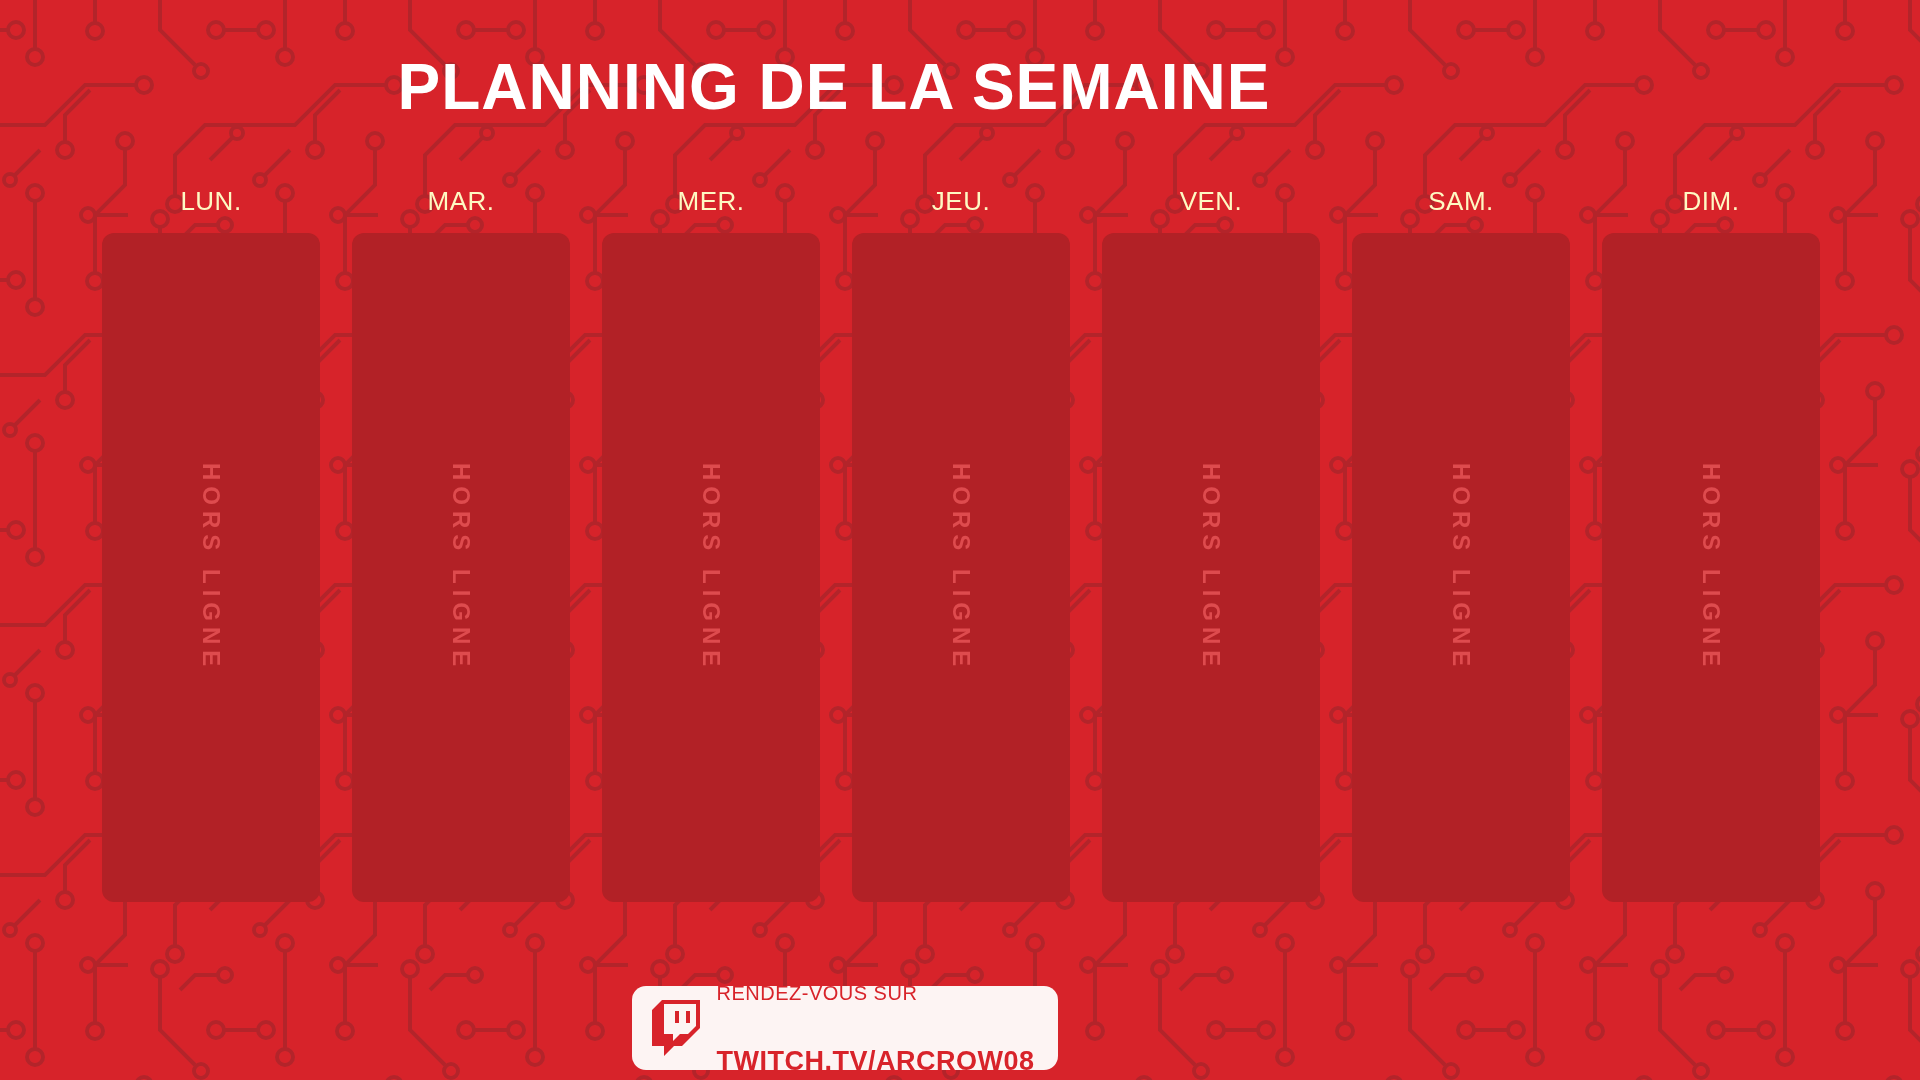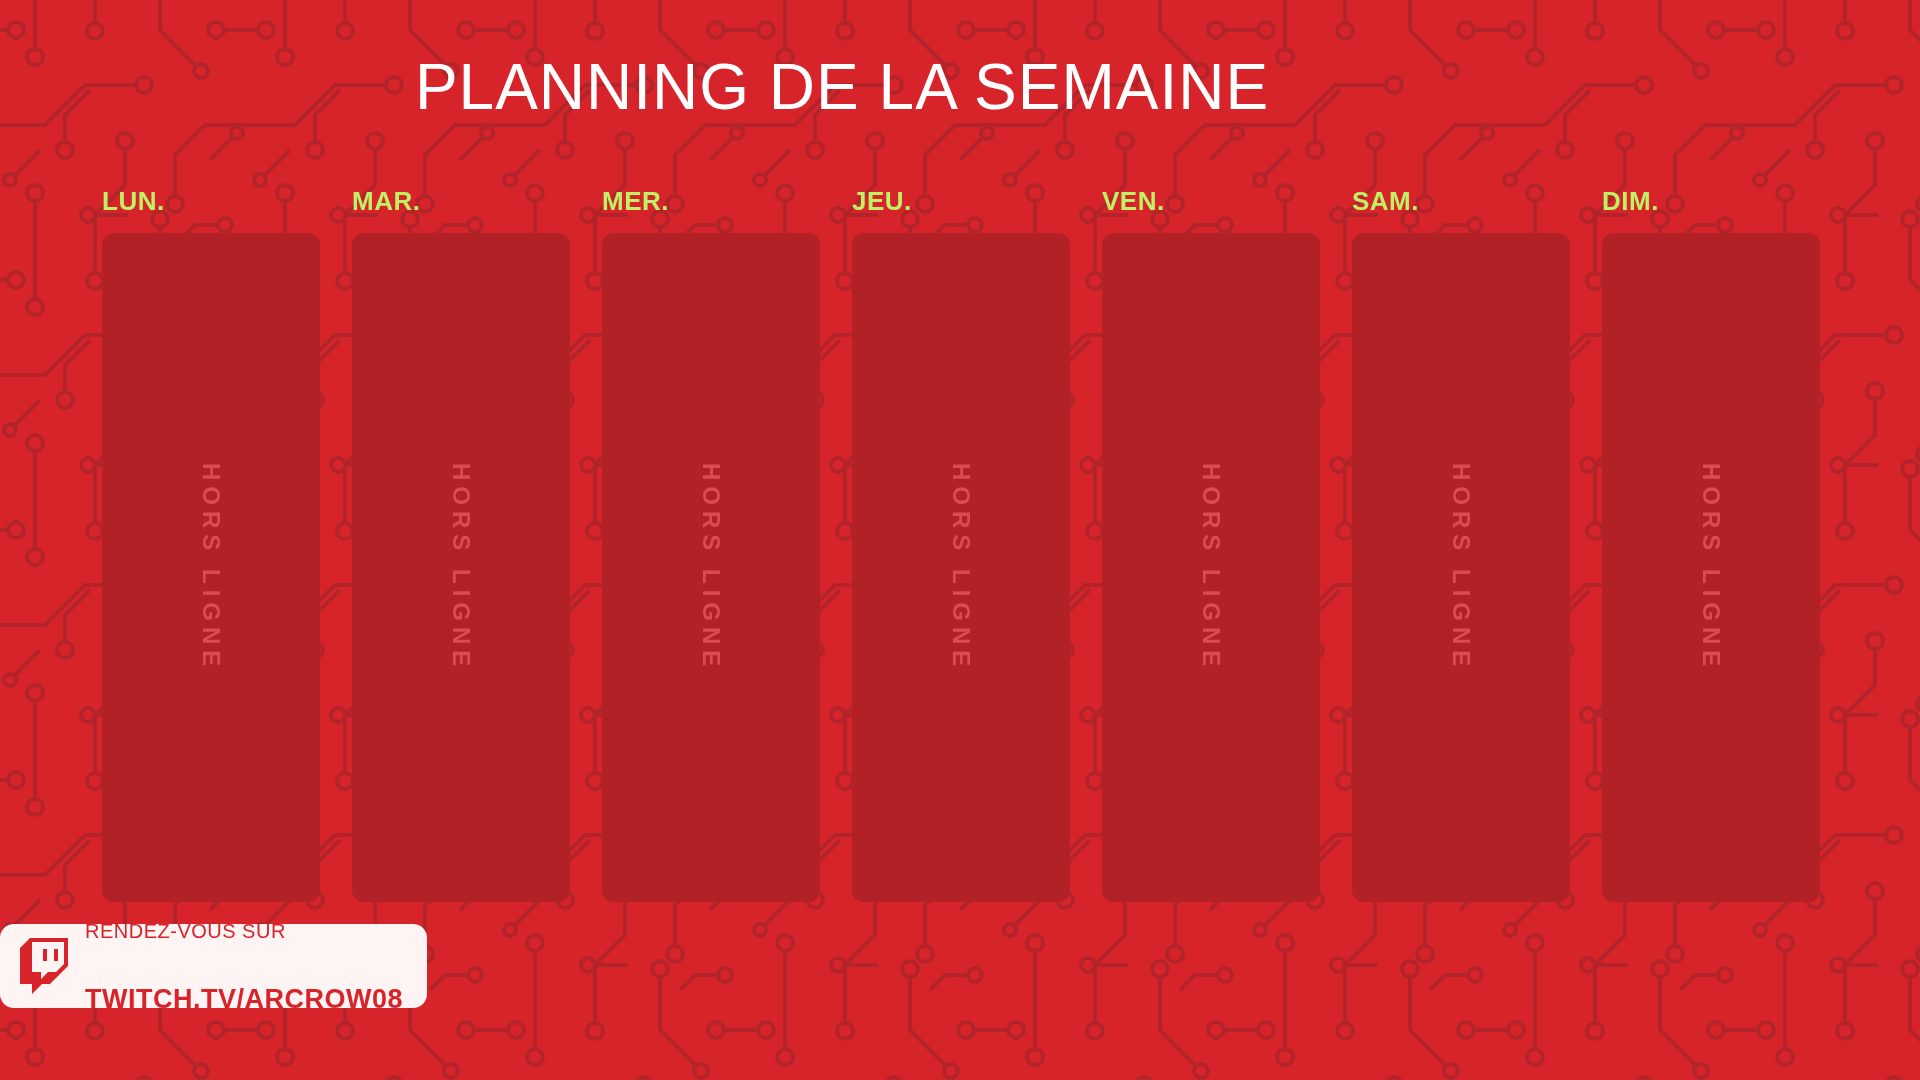--- a/index.html
+++ b/index.html
@@ -16,42 +16,43 @@
     display: block;
   }
   .content {
     position: absolute;
     inset: 0;
     z-index: 1;
   }
   .page-title {
     position: absolute;
     top: 52px;
-    left: 8px;
+    left: 0;
     width: 1668px;
     text-align: center;
     color: #ffffff;
     font-size: 64px;
-    font-weight: 400;
+    font-weight: 700;
     letter-spacing: 1px;
     line-height: 1.1;
   }
   .columns {
     position: absolute;
     top: 186px;
     left: 102px;
     display: flex;
     gap: 32px;
   }
   .day-col { width: 218px; }
   .day-label {
     height: 30px;
-    color: #bef264;
+    text-align: center;
+    color: #fef9c3;
     font-size: 26px;
-    font-weight: 700;
+    font-weight: 400;
     letter-spacing: 0.5px;
     line-height: 30px;
   }
   .day-card {
     margin-top: 17px;
     height: 669px;
     background: #b22126;
     border-radius: 12px;
     display: flex;
     align-items: center;
@@ -60,25 +61,25 @@
   .offline-text {
     writing-mode: vertical-rl;
     color: #de4b4e;
     font-size: 24px;
     font-weight: 700;
     letter-spacing: 6px;
     white-space: nowrap;
   }
   .footer-wrap {
     position: absolute;
-    top: 924px;
+    top: 986px;
     left: 0;
     width: 1690px;
     display: flex;
-    justify-content: flex-start;
+    justify-content: center;
   }
   .twitch-badge {
     background: #fdf4f3;
     border-radius: 14px;
     height: 84px;
     display: flex;
     align-items: center;
     padding: 0 24px 0 20px;
     gap: 17px;
   }

